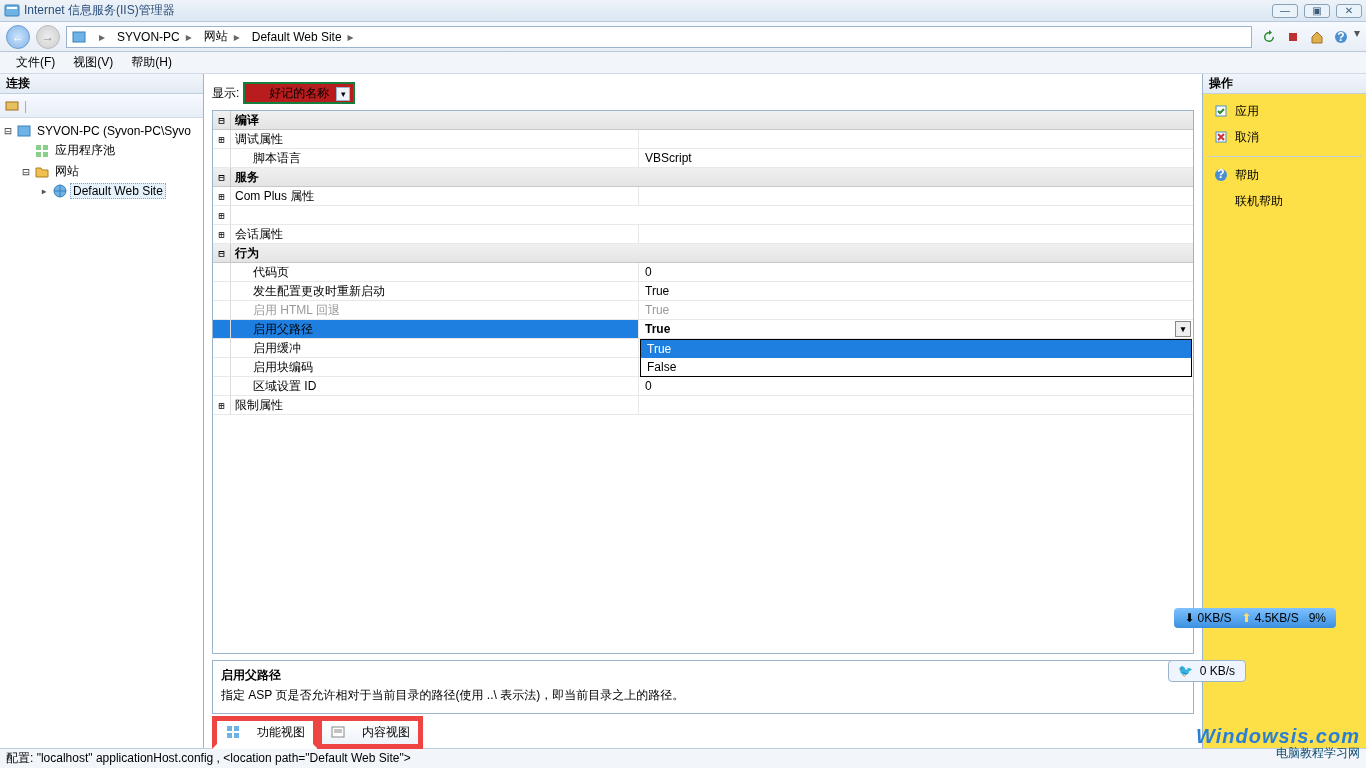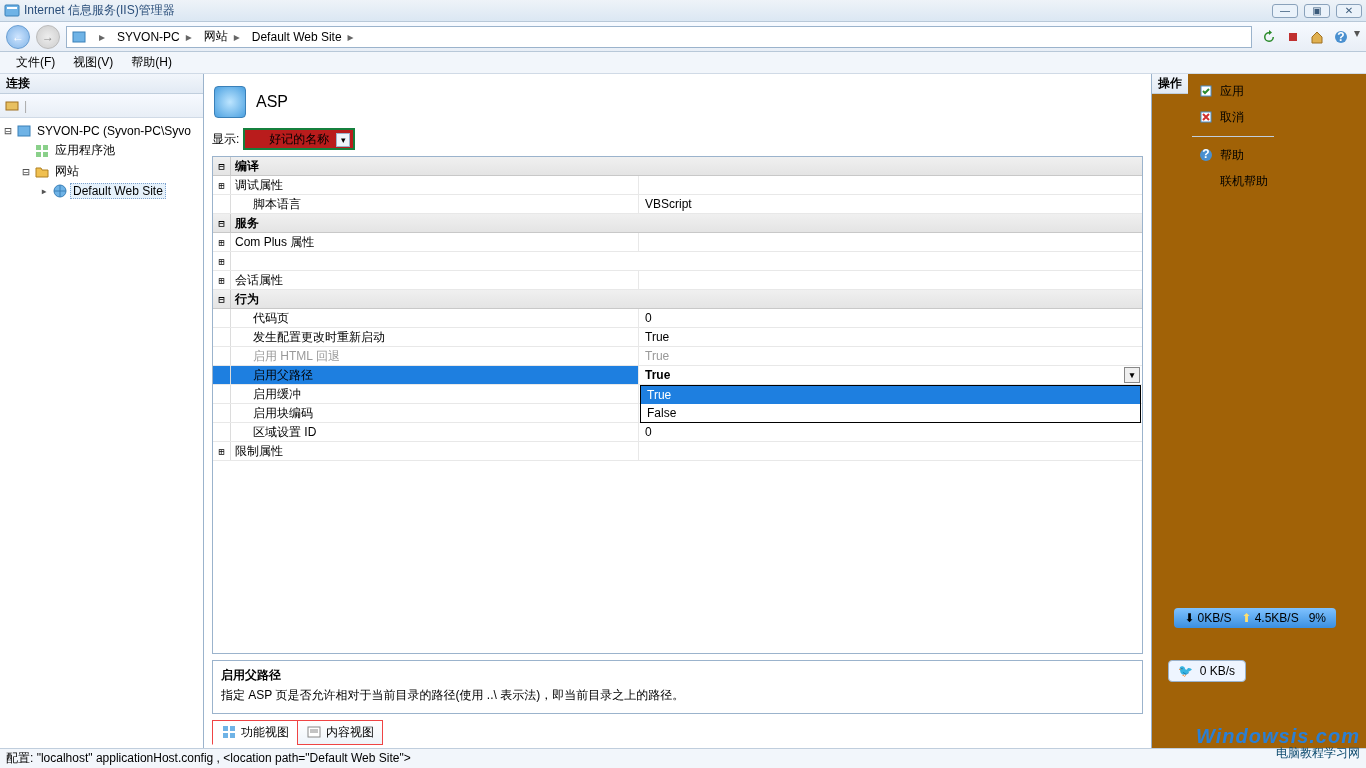--- a/index.html
+++ b/index.html
@@ -46,23 +46,23 @@
 .gcellR{flex:1;display:flex;align-items:center;padding-left:6px;position:relative}
 .indent1{padding-left:22px}
 .grow.disabled .gcell,.grow.disabled .gcellL,.grow.disabled .gcellR{color:#999}
 .ddbtn{position:absolute;right:2px;top:1px;width:16px;height:16px;border:1px solid #888;background:#efefef;display:flex;align-items:center;justify-content:center;font-size:9px}
 .dropdown{position:absolute;left:427px;right:1px;border:1px solid #000;background:#fff;z-index:10}
 .ddopt{height:18px;display:flex;align-items:center;padding:0 6px}
 .ddopt.sel{background:#1e7fe0;color:#fff}
 .descbox{border:1px solid #9bb3cc;min-height:54px;padding:6px 8px;background:#fff}
 .desc-title{font-weight:bold;margin-bottom:3px}
 .viewtabs{display:flex;gap:0;align-items:center;height:24px}
-.vtab{border:1px solid #ef4444;background:linear-gradient(#fff,#eef4fa);padding:3px 8px;display:flex;align-items:center;gap:4px;margin-right:-1px}
+.vtab{border:5px solid #ef4444;background:linear-gradient(#fff,#eef4fa);padding:3px 8px;display:flex;align-items:center;gap:16px;margin-right:-1px}
 .vtab.active{background:#fff;border-bottom-color:#fff}
-.rightpane{width:215px;border-left:1px solid #9bb3cc;background:#a16207;display:flex;flex-direction:row}
+.rightpane{width:164px;border-left:1px solid #9bb3cc;background:#fde047;display:flex;flex-direction:column}
 .actlist{padding:6px 4px;display:flex;flex-direction:column;gap:3px}
 .actitem{display:flex;align-items:flex-start;gap:6px;padding:3px 6px;color:#0a4aa0;cursor:default}
 .actitem .ai{width:16px;height:16px;display:flex;align-items:center;justify-content:center;font-size:12px}
 .actitem.link{color:#0a4aa0;text-decoration:none}
 .statusbar{height:20px;background:#f2f6fb;border-top:1px solid #c0cedd;display:flex;align-items:center;padding:0 6px;font-size:12px}
 .watermark{position:absolute;right:6px;bottom:20px;font-size:20px;font-style:italic;font-weight:bold;color:#2a7fd4;letter-spacing:1px;pointer-events:none}
 .watermark2{position:absolute;right:6px;bottom:6px;font-size:12px;color:#0c4a6e;pointer-events:none}
 .speedbar{position:absolute;right:30px;bottom:140px;height:20px;background:linear-gradient(#7fc2ff,#3a8fe0);border-radius:4px;color:#fff;display:flex;align-items:center;gap:10px;padding:0 10px;font-size:11px;pointer-events:none}
 .speedbar .seg{display:flex;align-items:center;gap:3px}
 .minibadge{position:absolute;right:120px;bottom:86px;background:#eef5ff;border:1px solid #9bb3cc;border-radius:4px;padding:3px 10px;display:flex;align-items:center;gap:6px;pointer-events:none}
@@ -194,24 +194,20 @@
               <circle cx="8" cy="8" r="6" fill="#6fb3e6" stroke="#3a80b8"></circle>
               <path d="M2 8h12M8 2v12" stroke="#3a80b8" fill="none"></path>
             </svg>
           </span>
         <span class="tlabel sel">Default Web Site</span>
       </div>
     </div>
   </div>
 
   <div class="centerpane">
-    <div class="pagehead">
-      <div class="bigicon"></div>
-      <div class="pagetitle">ASP</div>
-    </div>
     <div class="filterrow">
       <span>显示:</span>
       <div class="combo">
         <span>好记的名称</span>
         <span class="dd">▾</span>
       </div>
     </div>
 
     <div class="grid">
       <div class="grow cat">

